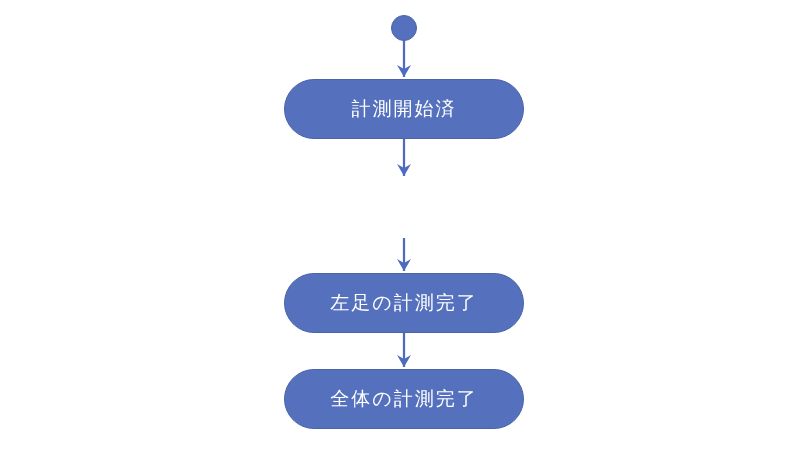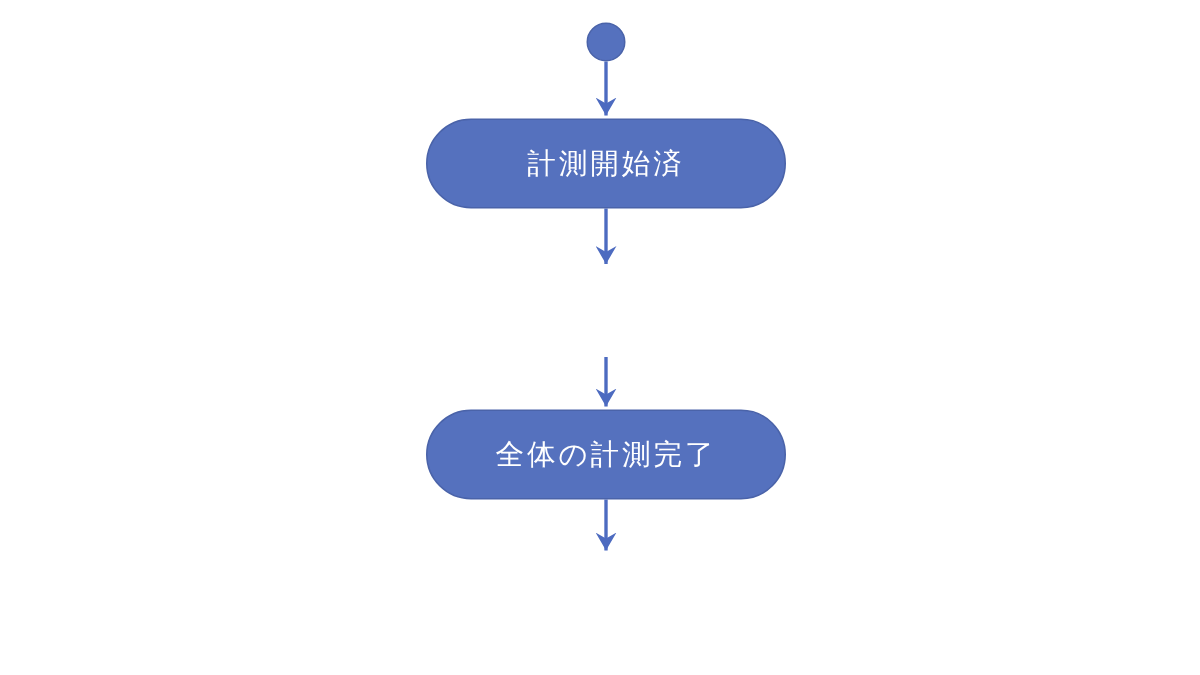--- a/index.html
+++ b/index.html
@@ -84,17 +84,20 @@
   </svg>
 
   <div class="start-dot"></div>
 
   <div class="state-node node-1">
     <span class="state-label">計測開始済</span>
   </div>
 
 
   <div class="state-node node-3">
+    <span class="state-label">左足の計測完了</span>
+  </div>
+
+  <div class="state-node node-4">
     <span class="state-label">全体の計測完了</span>
   </div>
-
 
 </div>
 
 </body></html>

